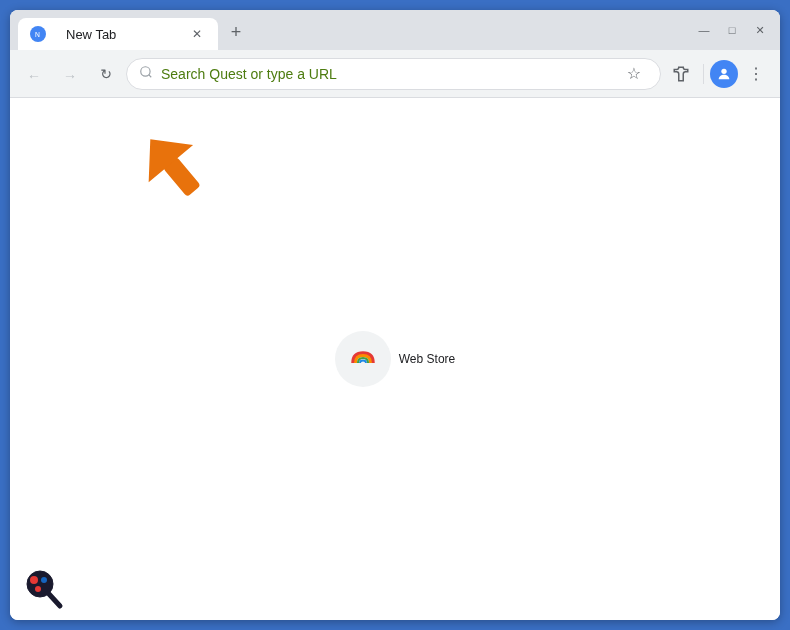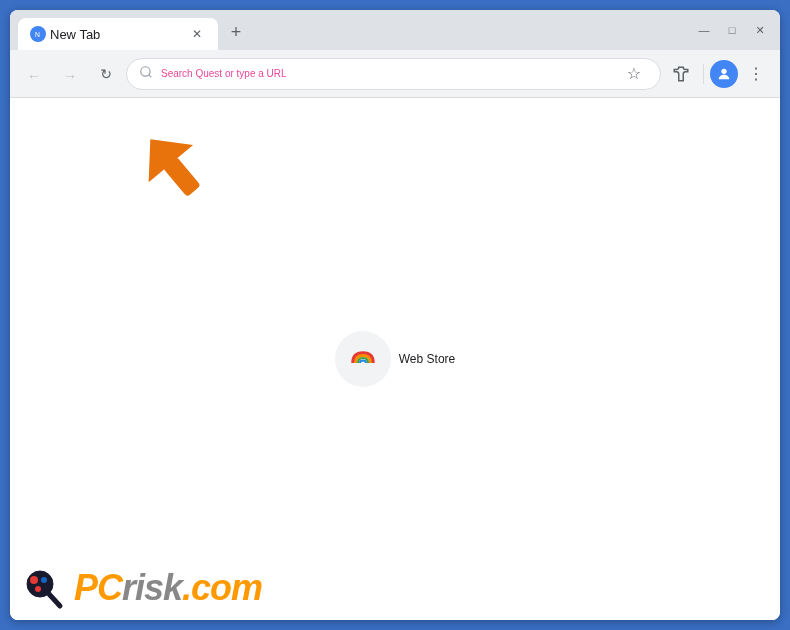--- a/index.html
+++ b/index.html
@@ -46,21 +46,21 @@
       background: #fff;
       border-radius: 8px 8px 0 0;
       height: 32px;
       display: flex;
       align-items: center;
       padding: 0 12px;
       min-width: 200px;
       max-width: 240px;
       position: relative;
       cursor: pointer;
-      gap: 4px;
+      gap: 20px;
     }
 
     .tab-favicon {
       width: 16px;
       height: 16px;
       border-radius: 50%;
       background: #4285f4;
       display: flex;
       align-items: center;
       justify-content: center;
@@ -168,22 +168,22 @@
     }
 
     .search-icon-wrap {
       color: #9aa0a6;
       font-size: 14px;
       flex-shrink: 0;
     }
 
     .address-text {
       flex: 1;
-      font-size: 10px;
-      color: #ec4899;
+      font-size: 14px;
+      color: #4d7c0f;
     }
 
     .star-btn {
       width: 28px;
       height: 28px;
       display: flex;
       align-items: center;
       justify-content: center;
       cursor: pointer;
       color: #5f6368;
@@ -419,18 +419,15 @@
         <circle cx="18" cy="20" r="10" fill="#1a1a2e"></circle>
 
         <circle cx="12" cy="16" r="4" fill="#e53935"></circle>
 
         <circle cx="22" cy="16" r="3" fill="#1565c0"></circle>
 
         <circle cx="16" cy="25" r="3" fill="#e53935"></circle>
 
         <line x1="27" y1="30" x2="38" y2="42" stroke="#1a1a2e" stroke-width="5" stroke-linecap="round"></line>
       </svg>
-      <div class="pcrisk-text">
-        <span>PC</span><span class="dot">risk</span><span style="color:#f90">.com</span>
-      </div>
     </div>
   </div>
 </div>
 
 </body></html>

